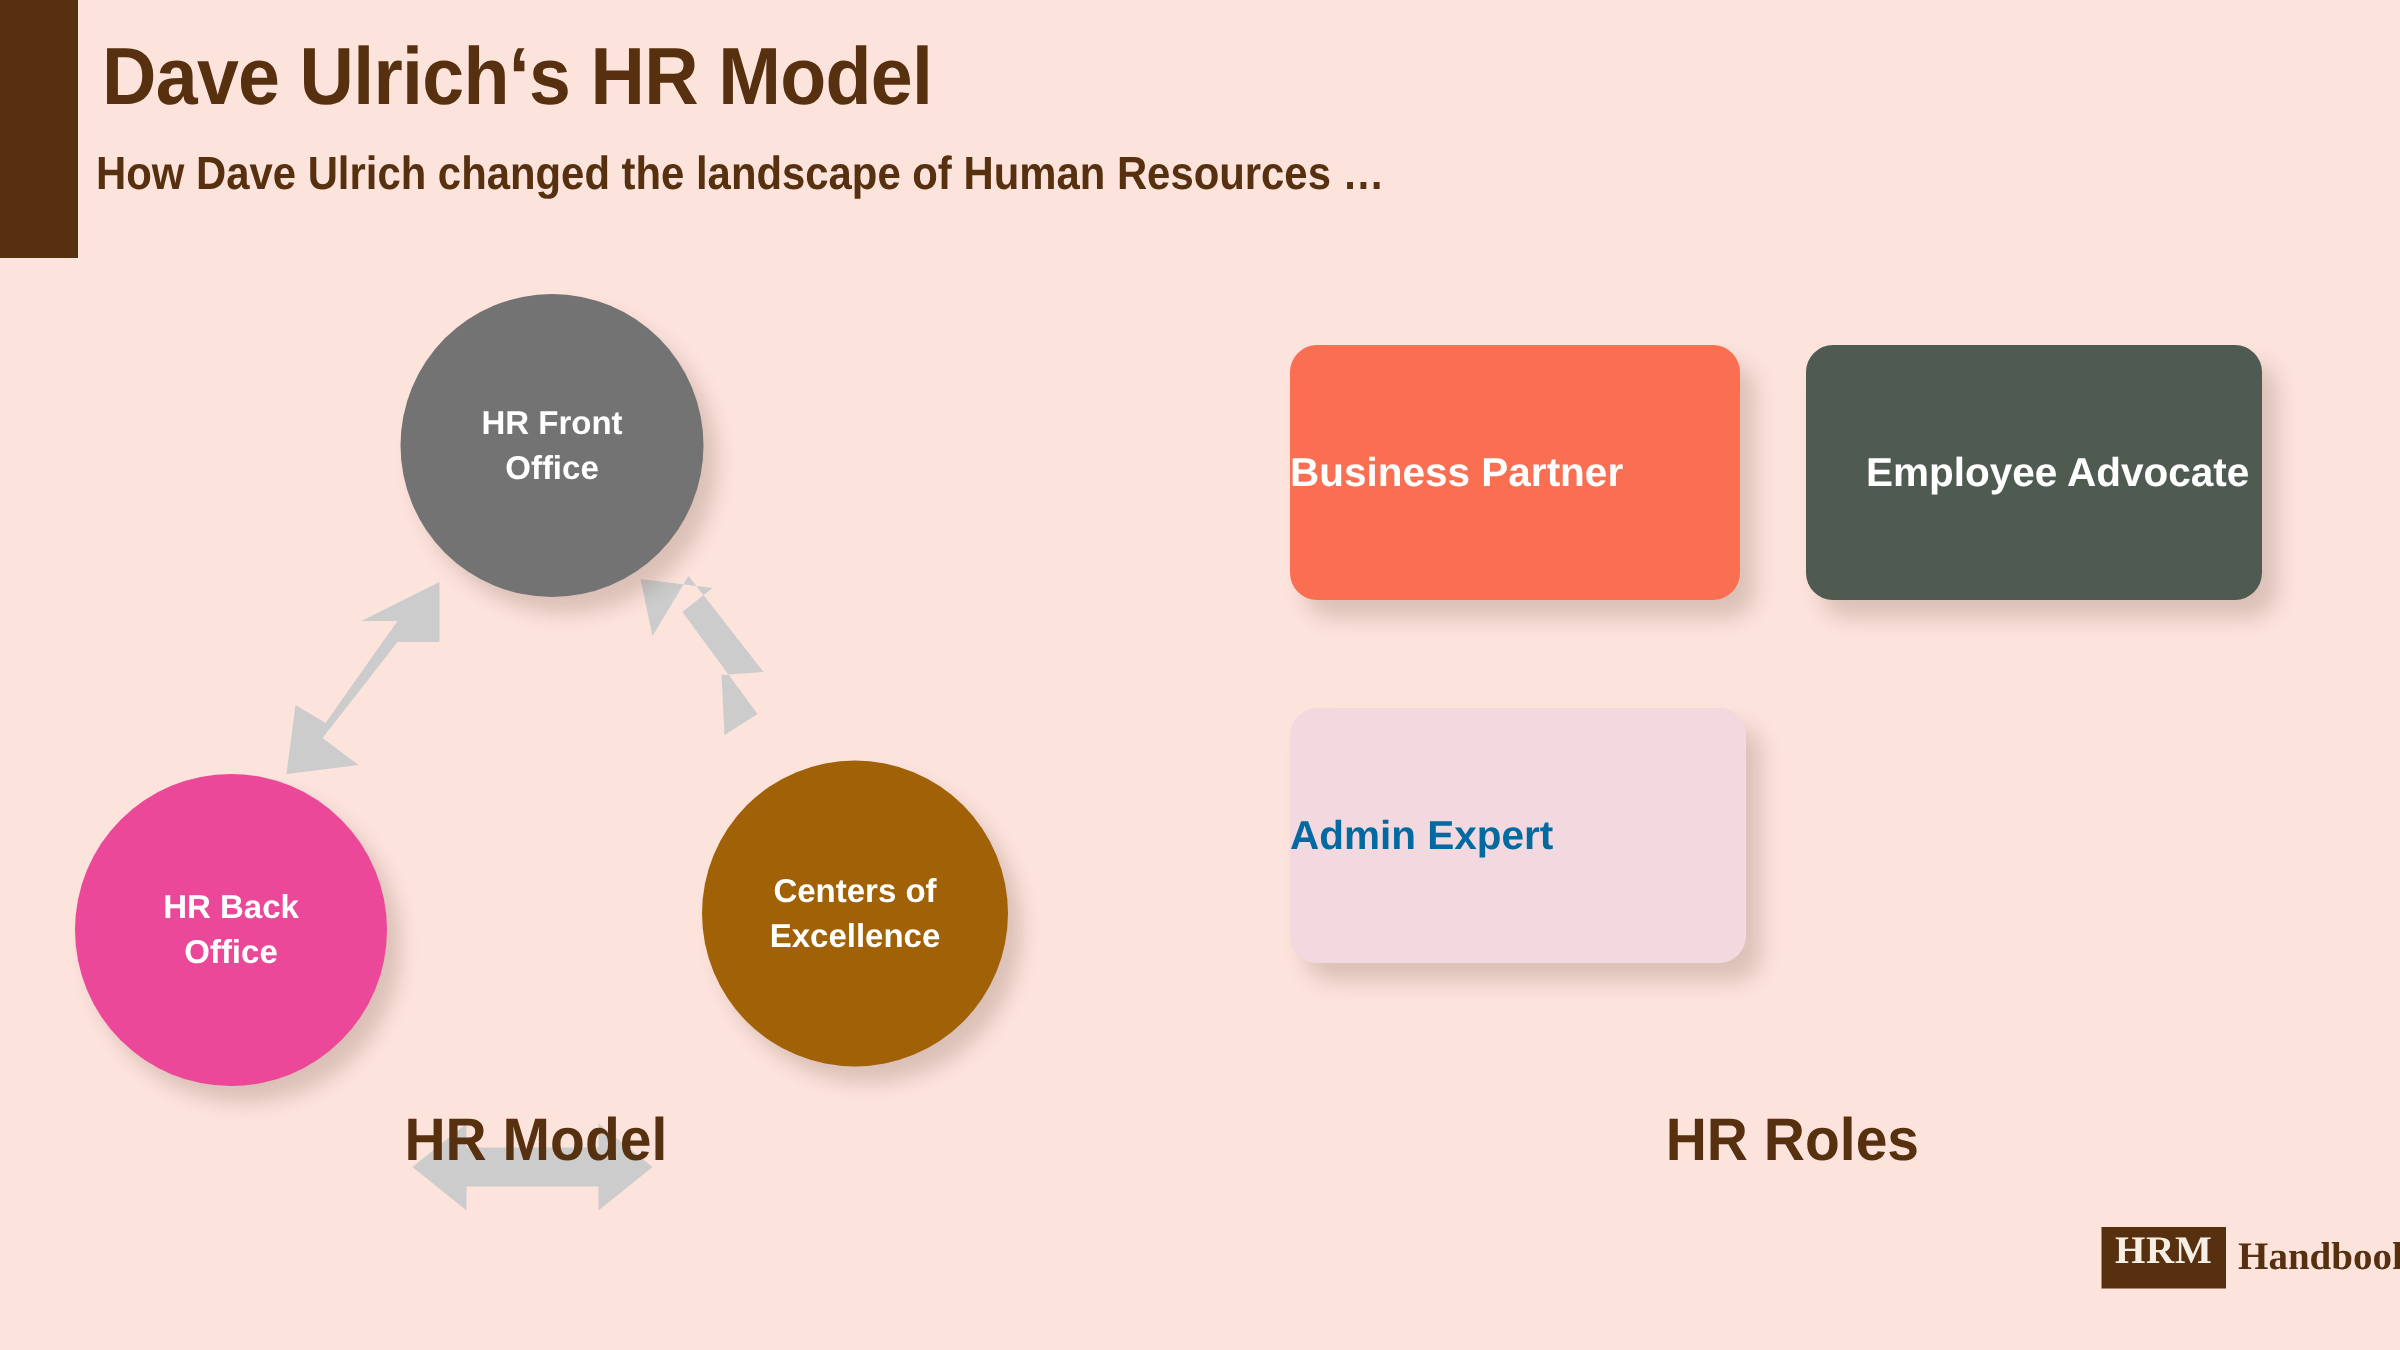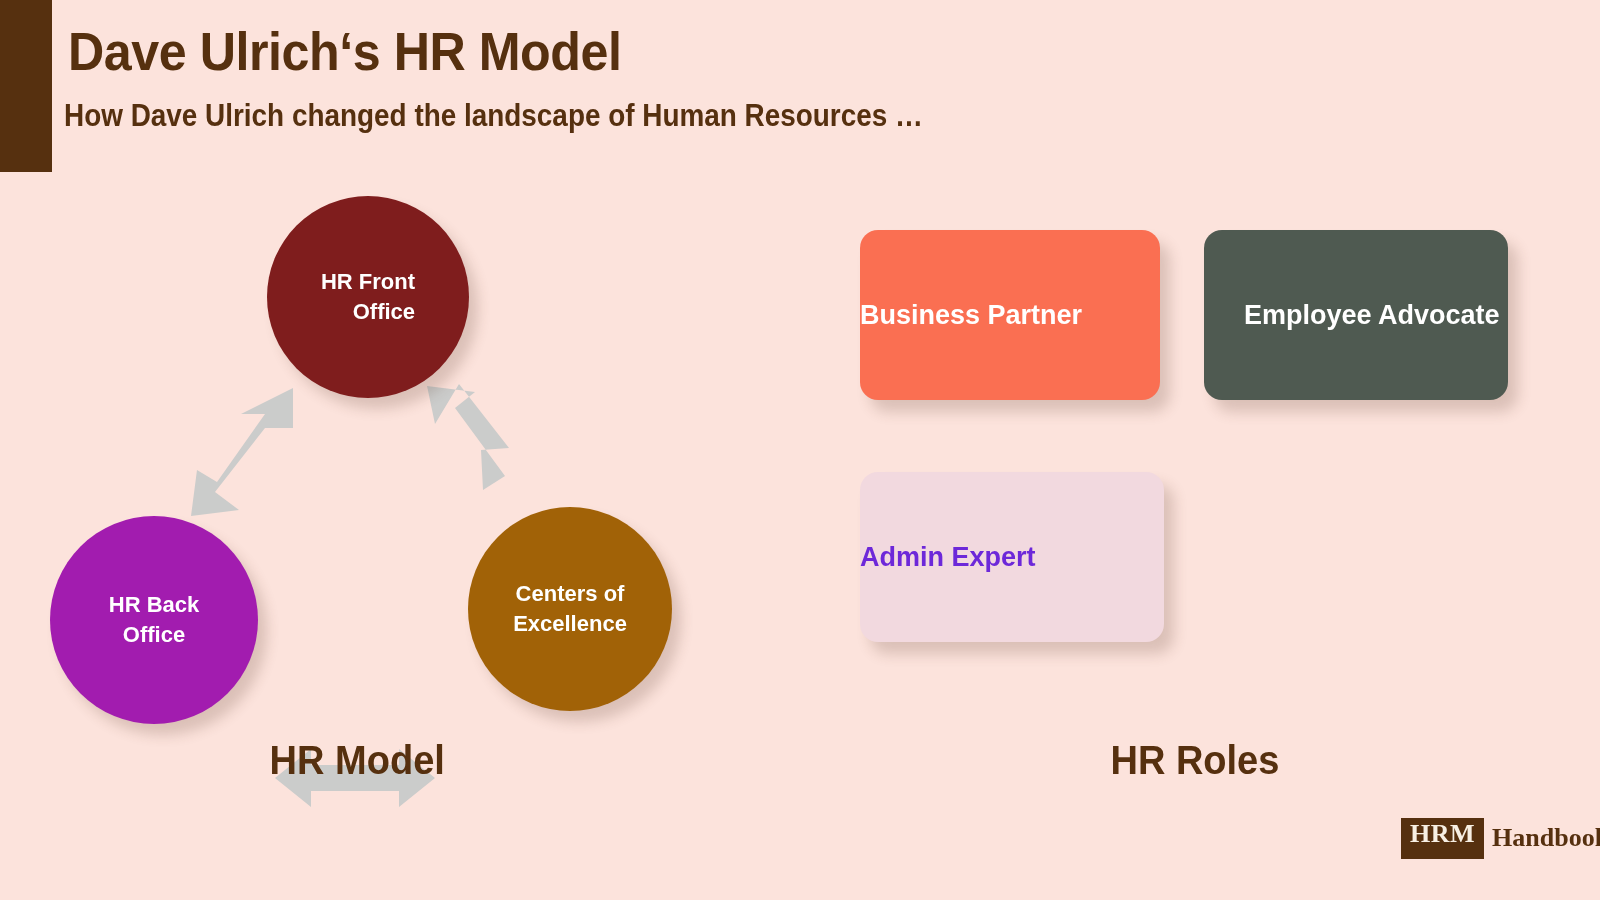--- a/index.html
+++ b/index.html
@@ -65,28 +65,27 @@
     color: #FFFFFF;
     font-size: 22px;
     font-weight: bold;
     line-height: 1.35;
     box-shadow: 9px 11px 13px rgba(90, 55, 40, 0.20);
   }
 
   #node-hr-front-office {
     left: 267px; top: 16px;
     width: 202px; height: 202px;
-    background: #7f1d1d;
-    text-align: right;
+    background: #737373;
   }
 
   #node-hr-back-office {
     left: 50px; top: 336px;
     width: 208px; height: 208px;
-    background: #a21caf;
+    background: #ec4899;
   }
 
   #node-centers-of-excellence {
     left: 468px; top: 327px;
     width: 204px; height: 204px;
     background: #a16207;
   }
 
   .arrow-svg { position: absolute; overflow: visible; }
   #arrow-left-diagonal  { left: 185px; top: 200px; }
@@ -123,21 +122,21 @@
     justify-content: flex-start;
     font-size: 27px;
     font-weight: bold;
     text-align: center;
     box-shadow: 10px 12px 14px rgba(90, 55, 40, 0.20);
   }
 
   #role-card-business-partner  { background: #FA6F52; color: #FFFFFF; }
   #role-card-employee-advocate { background: #4F5A51; color: #FFFFFF; width: 304px; padding-left: 40px; }
   #role-card-change-champion   { background: #5D3512; color: #FFFFFF; }
-  #role-card-admin-expert      { background: #F2D9DF; color: #6d28d9; width: 304px; }
+  #role-card-admin-expert      { background: #F2D9DF; color: #0369a1; width: 304px; }
 
   
   #footer-logo {
     position: absolute;
     left: 1401px; top: 818px;
     display: flex;
     align-items: stretch;
     font-family: "Liberation Serif", serif;
   }
   #logo-mark {

